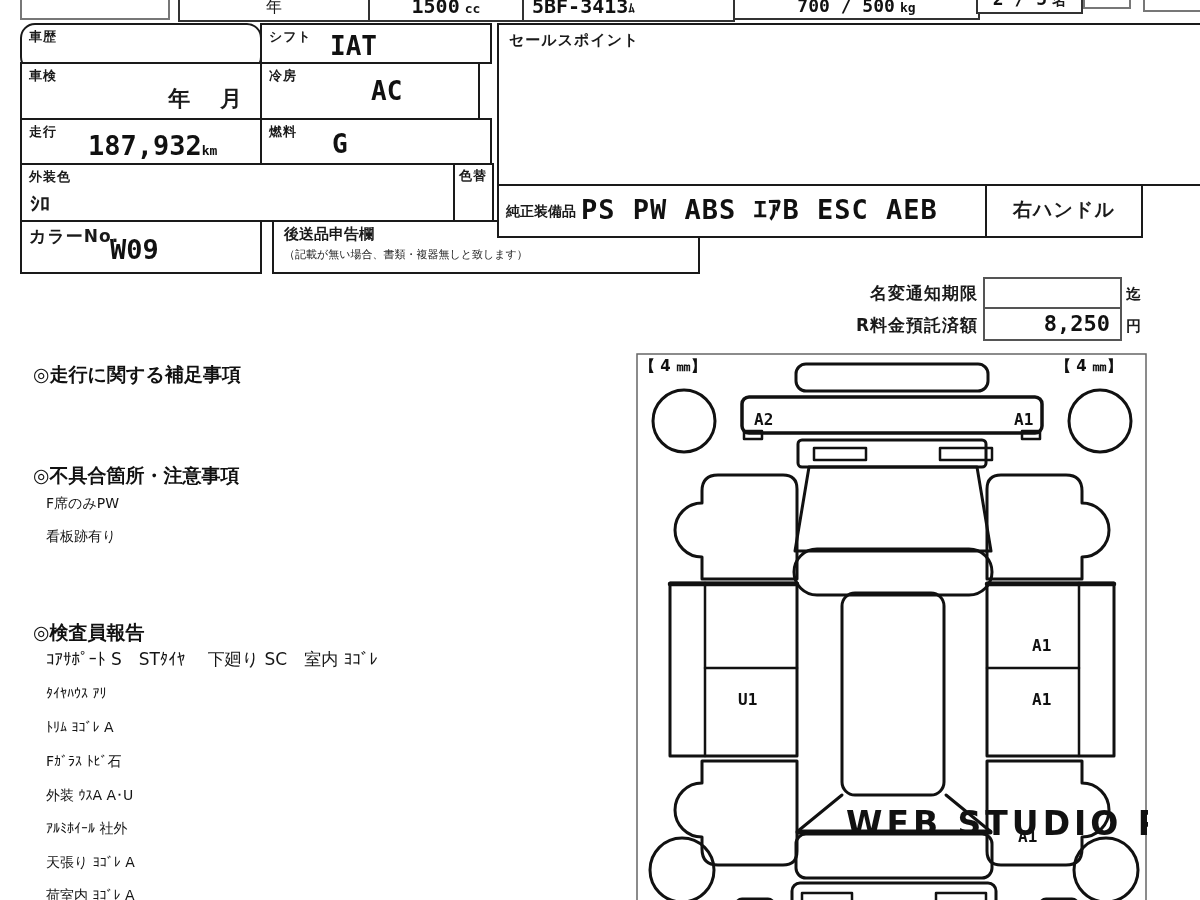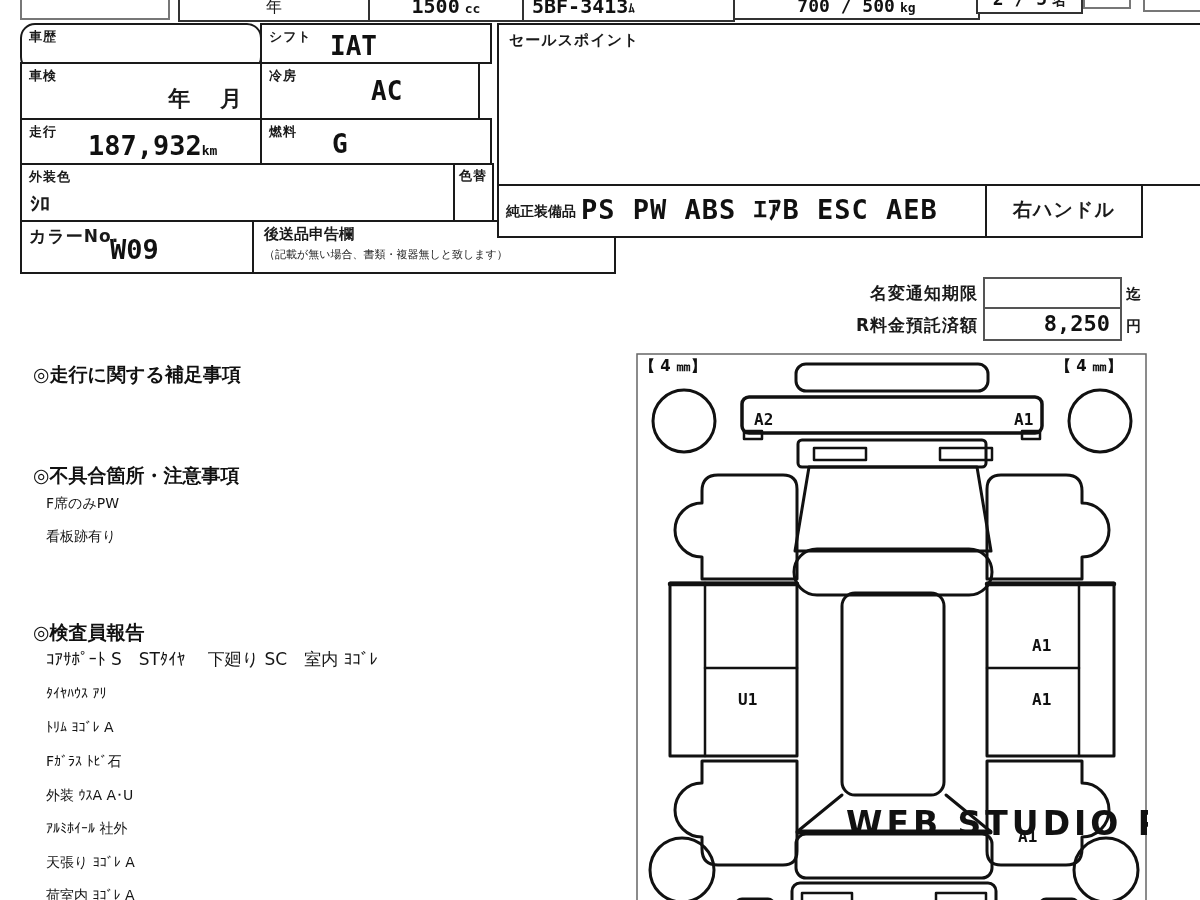--- a/index.html
+++ b/index.html
@@ -75,21 +75,21 @@
   <span class="abs" style="left:8px;bottom:4px;font-size:20px;font-weight:600;">ｼﾛ</span>
 </div>
 <div class="cell" style="left:453px;top:163px;width:41px;height:59px;text-align:right;">
   <span class="lbl" style="position:absolute;top:2px;left:4px;">色替</span>
 </div>
 
 <div class="cell" style="left:20px;top:220px;width:242px;height:54px;">
   <span class="lbl lbl-pos" style="font-size:17px;">カラーNo.</span>
   <span class="val abs" style="left:88px;top:12px;font-size:27px;">W09</span>
 </div>
-<div class="cell" style="left:252px;top:220px;width:364px;height:54px;">
+<div class="cell" style="left:272px;top:220px;width:428px;height:54px;">
   <span class="abs" style="left:10px;top:3px;font-size:15px;font-weight:700;">後送品申告欄</span>
   <span class="abs" style="left:10px;top:25px;font-size:11px;color:#222;">（記載が無い場合、書類・複器無しと致します）</span>
 </div>
 
 <div class="cell" style="left:497px;top:23px;width:715px;height:163px;">
   <span class="abs" style="left:10px;top:6px;font-size:15px;font-weight:600;letter-spacing:1px;">セールスポイント</span>
   <span class="abs" style="left:12px;top:32px;font-size:16px;"></span>
 </div>
 
 <div class="cell" style="left:497px;top:184px;width:490px;height:54px;">

